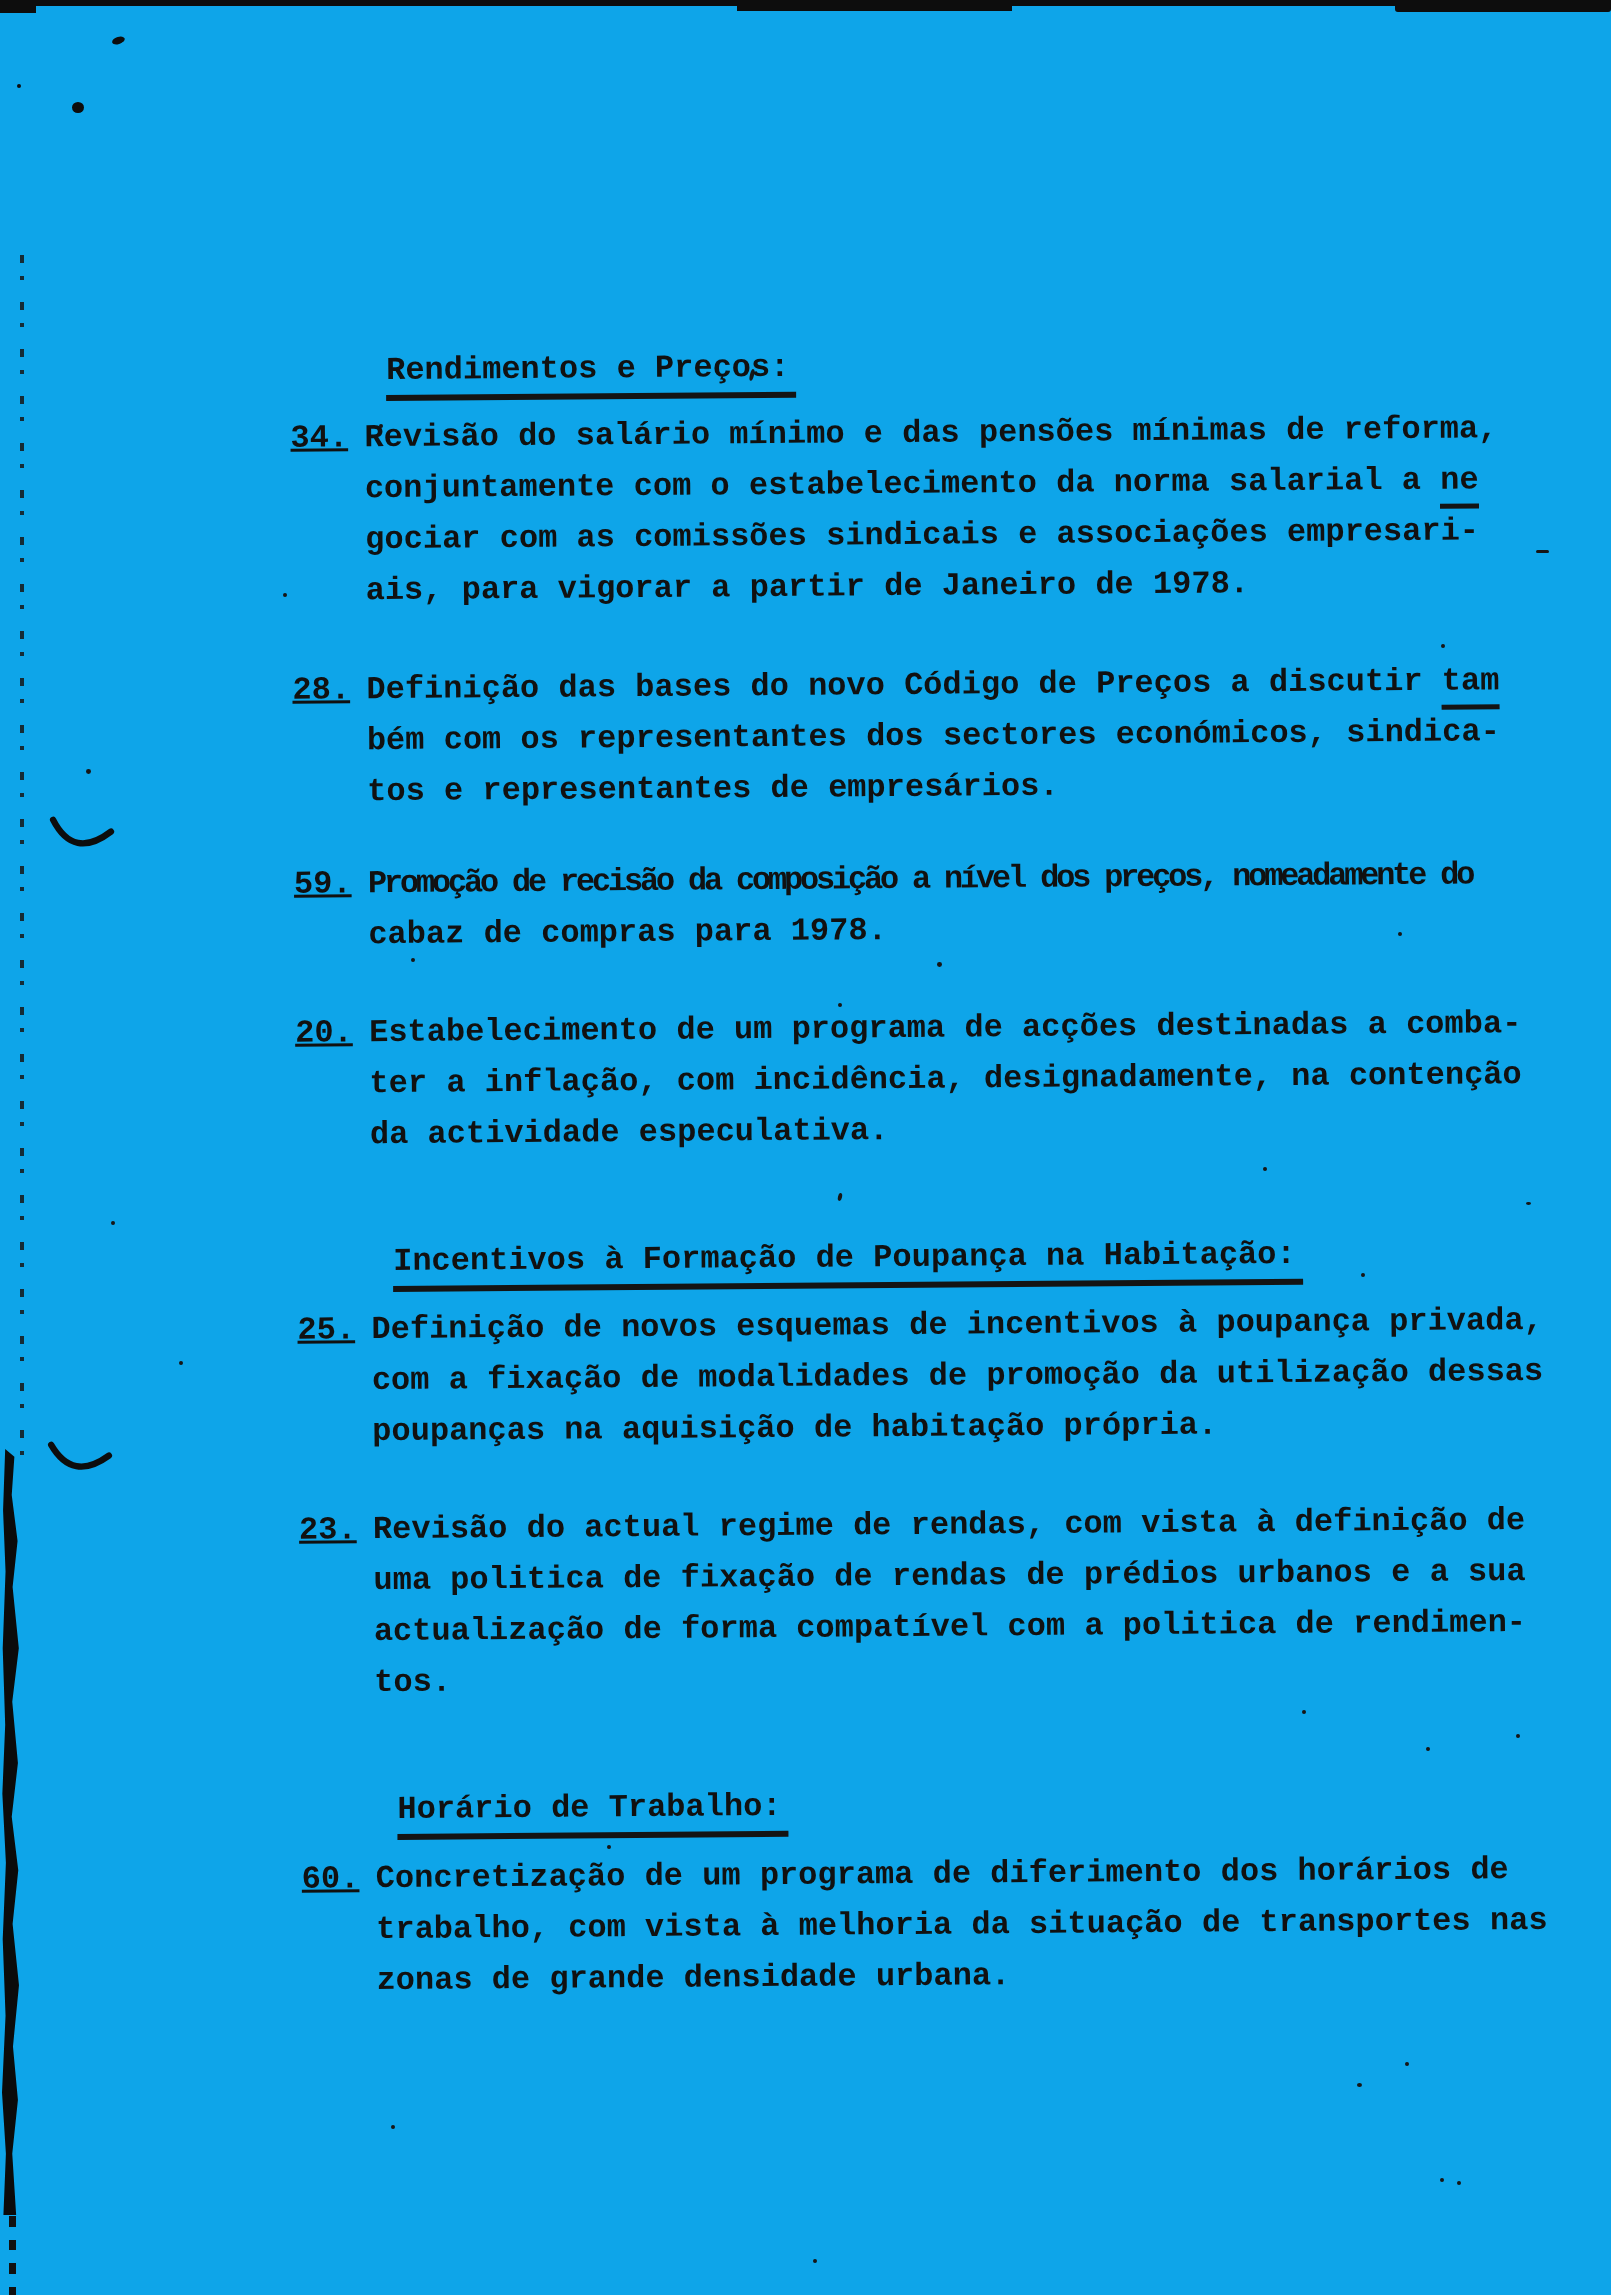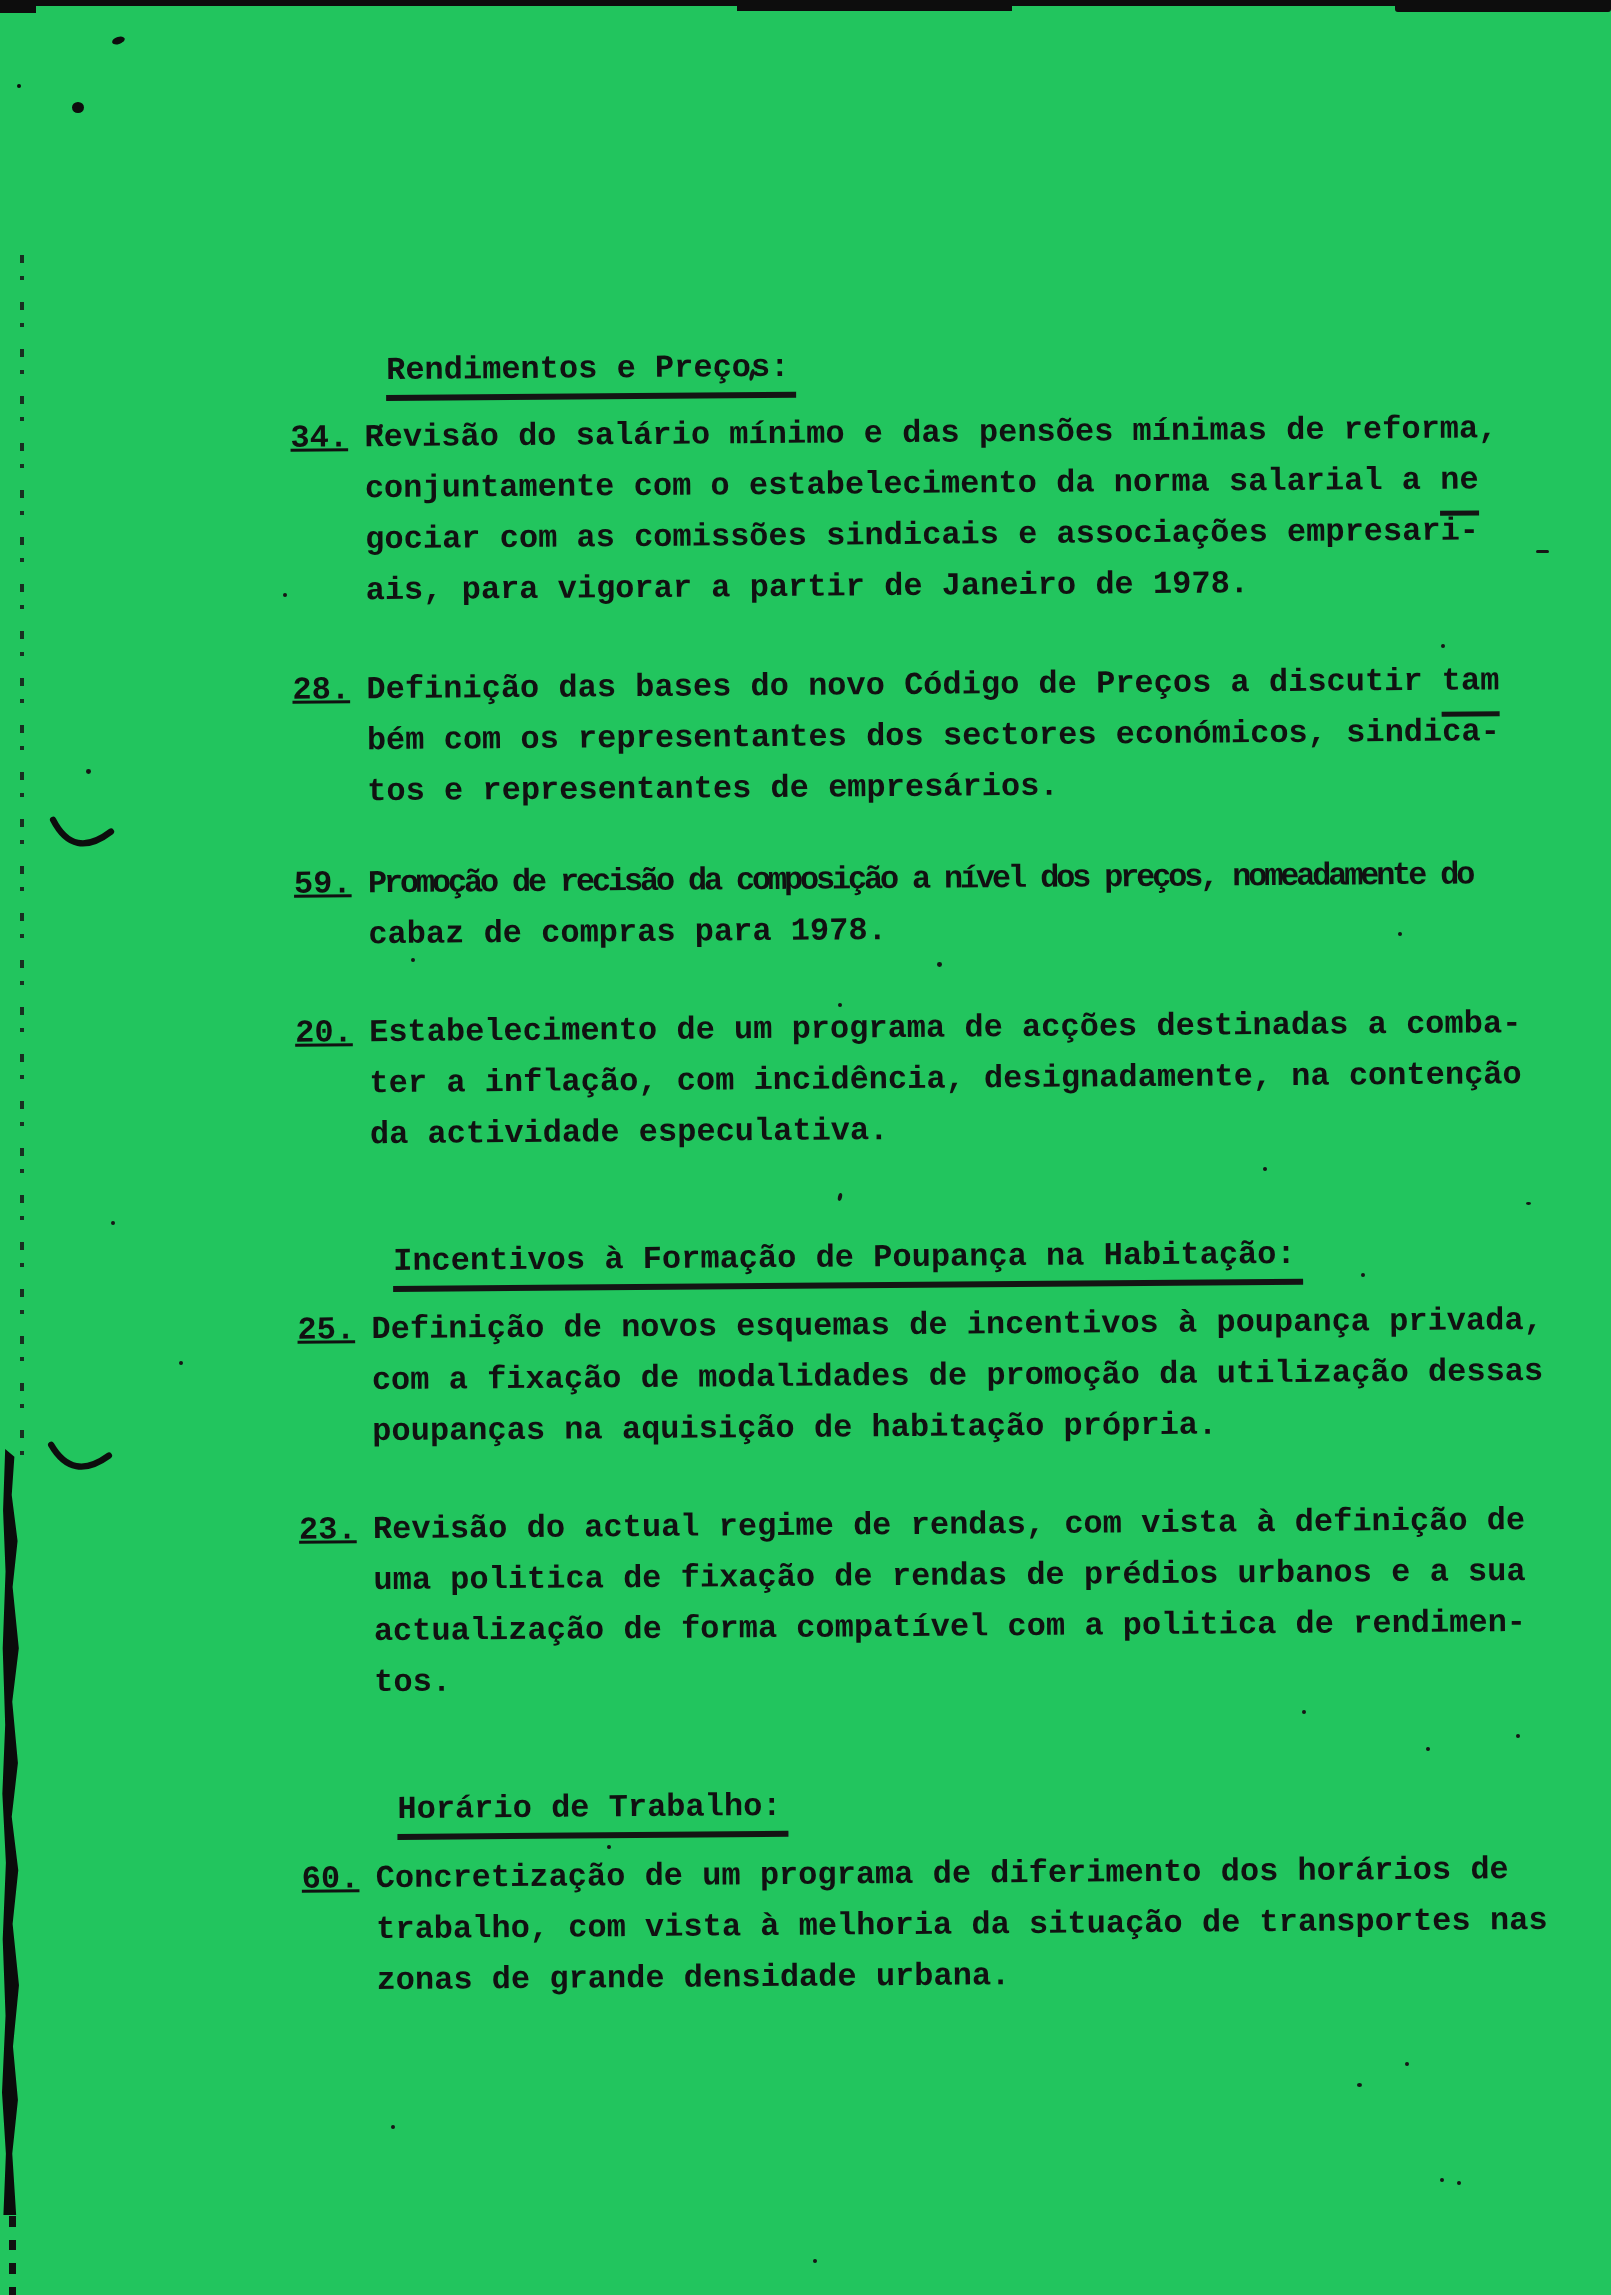--- a/index.html
+++ b/index.html
@@ -6,21 +6,21 @@
   body{
     width:1612px;height:2295px;
     background:#ffffff;
     overflow:hidden;
     font-family:"Liberation Mono","DejaVu Sans Mono",monospace;
     color:#111111;
     position:relative;
   }
   .sheet{
     position:absolute;left:0;top:0;width:1612px;height:2295px;
-    background:#22c55e;
+    background:#0ea5e9;
   }
   .content{
     position:absolute;left:0;top:0;width:1612px;height:2295px;
     transform:rotate(-0.45deg);
     transform-origin:0 0;
     font-weight:700;
     font-size:32px;
   }
   .heading{
     position:absolute;left:268px;
@@ -38,21 +38,21 @@
   }
   .line{
     display:block;
     height:51px;line-height:51px;
     white-space:pre;
   }
   .line.cont{margin-left:74px;}
   .num{display:inline-block;width:74px;text-decoration:underline;}
   .usyl{
     border-bottom:5.4px solid #141414;
-    padding-bottom:12px;
+    padding-bottom:5px;
   }
   .condensed{letter-spacing:-3.2px;}
   
   .art{position:absolute;background:#0d0d0d;}
   .round{border-radius:50%;}
   .topbar{left:0;top:0;width:1612px;height:6.4px;}
   .topbar-lip-left{left:0;top:0;width:36px;height:12.8px;}
   .topbar-lip-mid{left:737px;top:4.9px;width:275px;height:5.9px;}
   .topbar-lip-right{left:1395px;top:4.9px;width:216px;height:6.9px;border-radius:0 0 2.9px 2.9px;}
   .margin-dots{

